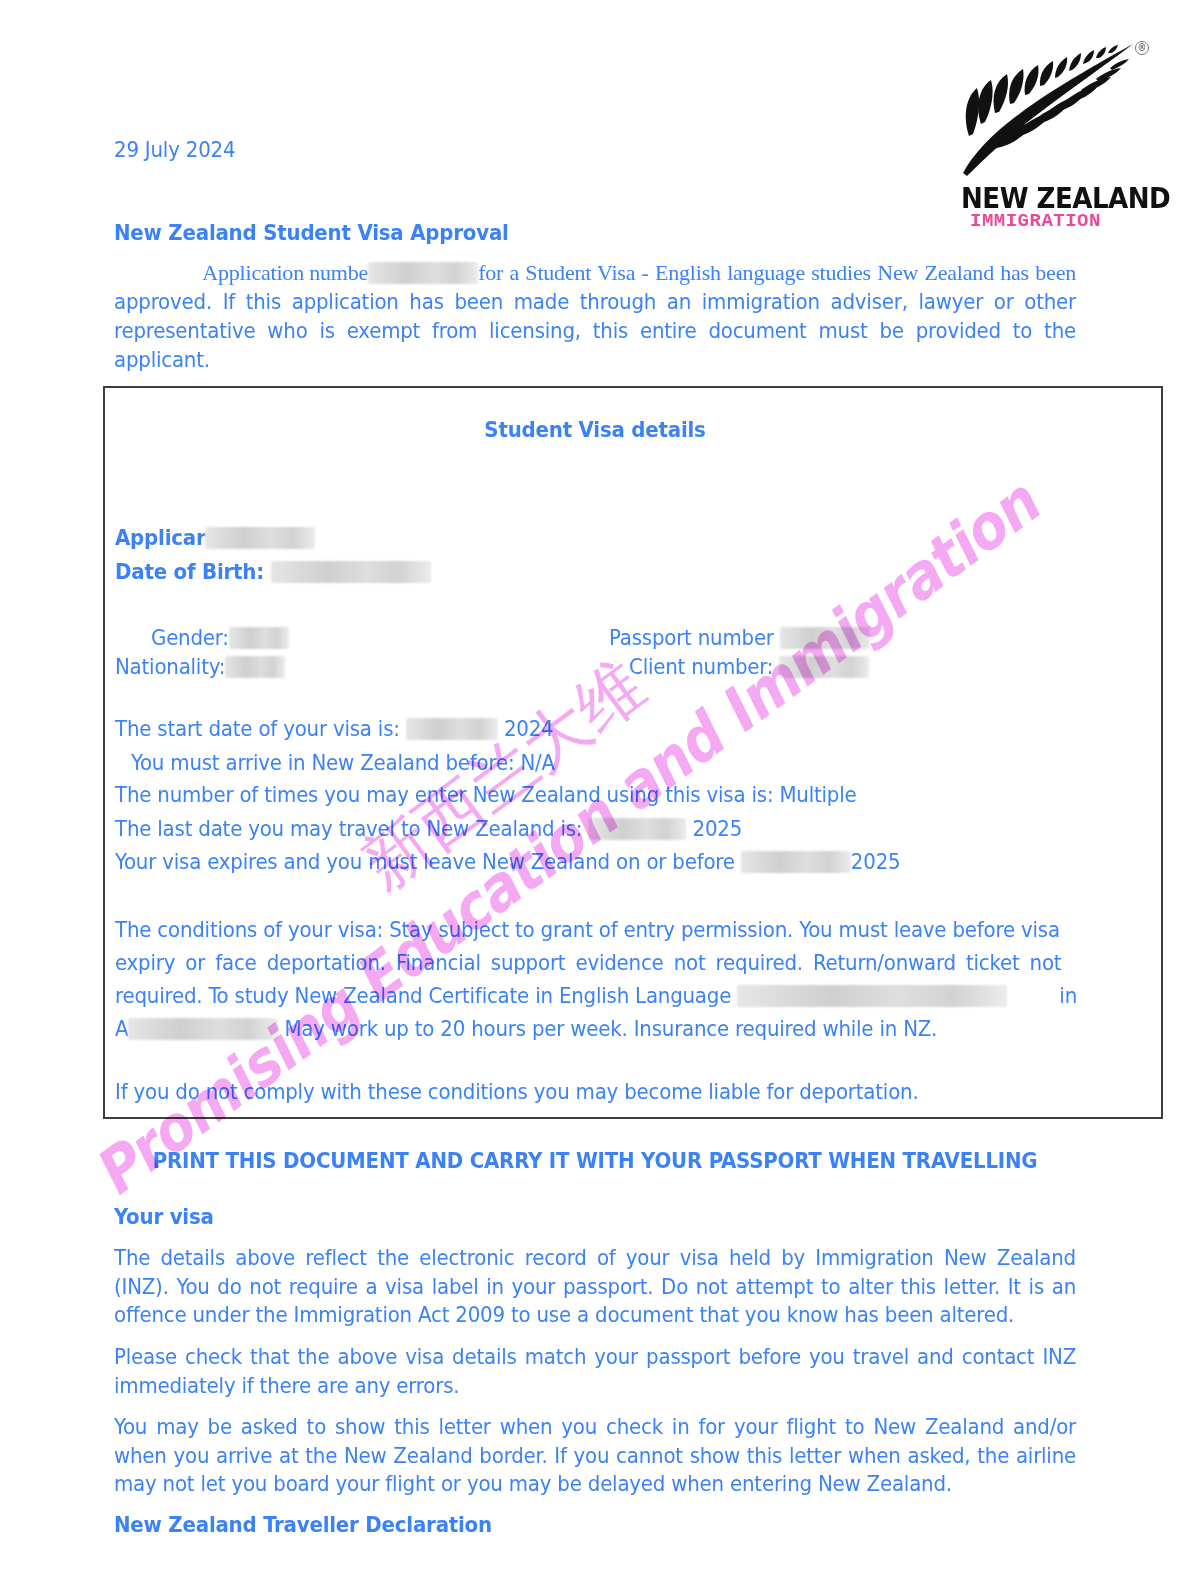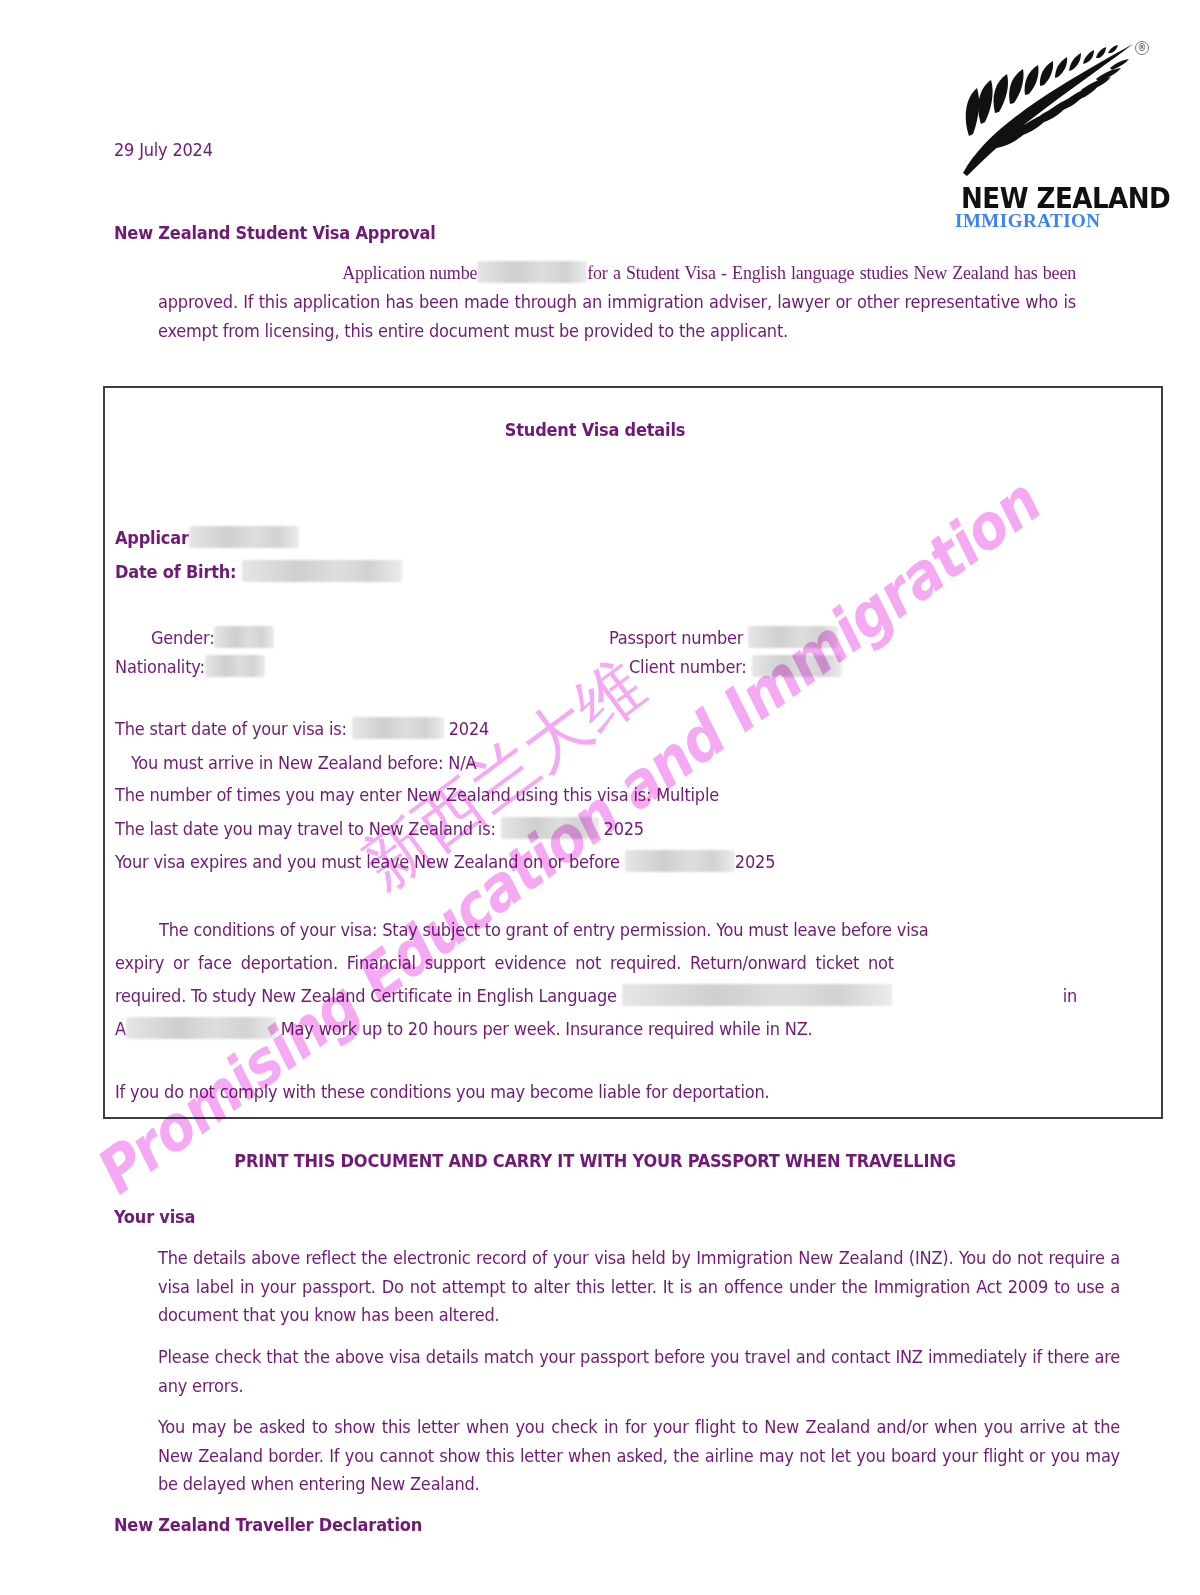--- a/index.html
+++ b/index.html
@@ -3,28 +3,28 @@
   <meta charset="utf-8">
   <style>
     html, body { margin: 0; padding: 0; }
     body {
       width: 1200px; height: 1595px; position: relative; overflow: hidden;
       background: #ffffff; color: #2b2b2b;
       font-family: "DejaVu Sans Condensed", "DejaVu Sans", "Liberation Sans", sans-serif;
       font-stretch: condensed;
     }
     .abs { position: absolute; }
-    .txt { font-size: 18px; line-height: 28px; color: #701a75; letter-spacing: -0.2px; }
+    .txt { font-size: 22px; line-height: 28px; color: #3b82f6; letter-spacing: -0.2px; }
     .bold { font-weight: bold; }
-    .justify { text-align: justify; text-align-last: left; margin-left: 44px; }
+    .justify { text-align: justify; text-align-last: left; }
 
     
     .logo { left: 955px; top: 38px; width: 200px; height: 200px; }
     .logo-nz { position: absolute; left: 6px; top: 143px; font-family: "DejaVu Sans", sans-serif; font-weight: bold; font-size: 29px; color: #111; letter-spacing: -0.5px; white-space: nowrap; }
-    .logo-imm { position: absolute; left: 0; top: 172px; font-family: Liberation Serif, serif; font-weight: bold; font-size: 19px; color: #3b82f6; letter-spacing: 0.5px; white-space: nowrap; }
+    .logo-imm { position: absolute; left: 15px; top: 172px; font-family: Liberation Mono, monospace; font-weight: bold; font-size: 19px; color: #ec4899; letter-spacing: 0.5px; white-space: nowrap; }
     .logo-tm { position: absolute; left: 180px; top: 3px; font-size: 10px; color: #666; border: 1.5px solid #777; border-radius: 50%; width: 12px; height: 12px; line-height: 12px; text-align: center; font-family: "DejaVu Sans", sans-serif; font-weight: bold; }
 
     .redact { display: inline-block; background: linear-gradient(90deg, #e6e6e6, #cfcfcf 35%, #dedede 60%, #d2d2d2 80%, #ececec); height: 22px; vertical-align: -4px; border-radius: 2px; filter: blur(1.2px); }
 
     .detail-box {
       left: 103px; top: 386px; width: 1060px; height: 733px;
       border: 2px solid #3d3d3d; box-sizing: border-box;
     }
     .row { position: absolute; white-space: nowrap; }
 

